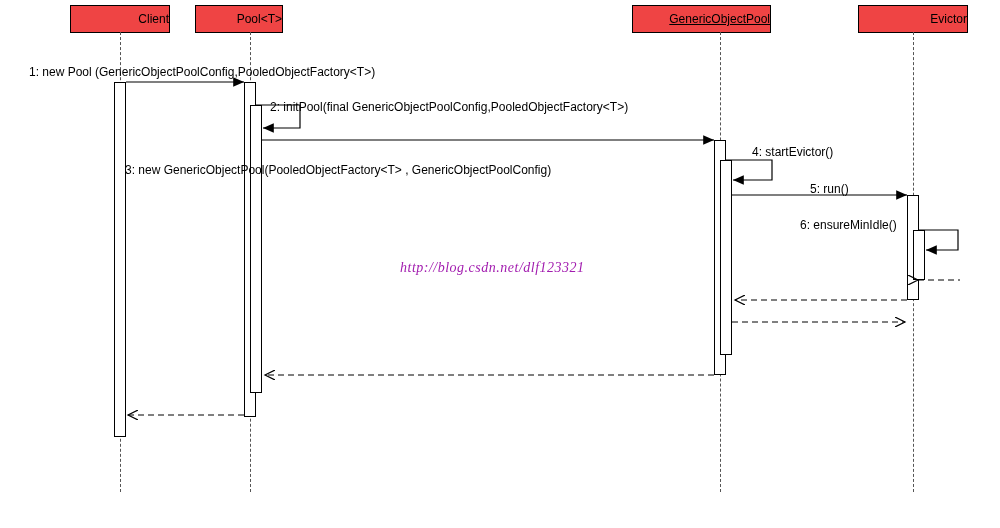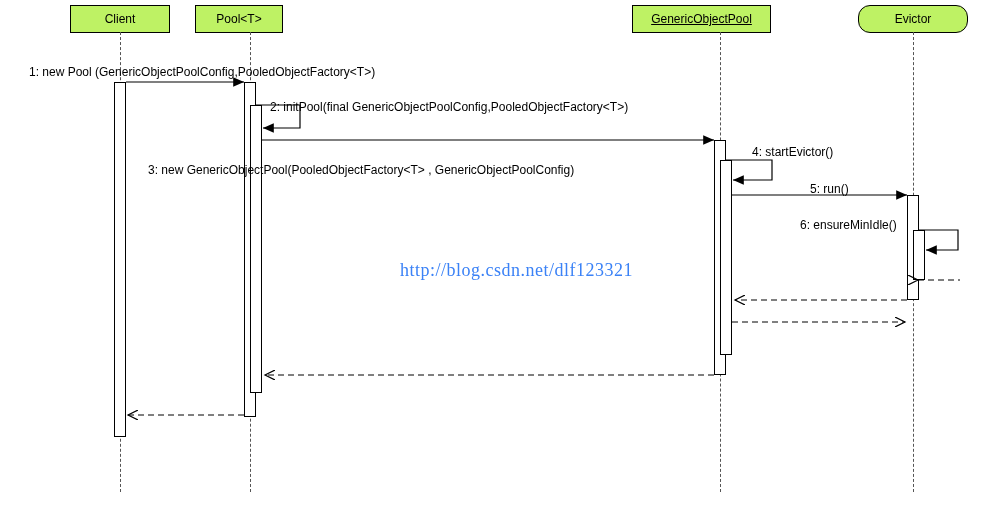--- a/index.html
+++ b/index.html
@@ -9,78 +9,79 @@
     font-size: 12px;
     background: #fff;
     position: relative;
     width: 1000px;
     height: 528px;
     overflow: hidden;
   }
   .participant-box {
     position: absolute;
     border: 1px solid #000;
-    background: #bef264;
-    text-align: center;
+    background: #ef4444;
+    text-align: right;
     padding: 6px 0;
     box-sizing: border-box;
   }
   .lifeline {
     position: absolute;
     border-left: 1px dashed #555;
   }
   .activation {
     position: absolute;
     background: #fff;
     border: 1px solid #000;
     box-sizing: border-box;
   }
   .msg-label {
     position: absolute;
     white-space: nowrap;
     background: transparent;
   }
   .watermark {
     position: absolute;
-    color: #3b82f6;
+    color: #a21caf;
     font-family: Georgia, serif;
-    font-size: 18px;
+    font-size: 14px;
     letter-spacing: 0.5px;
     pointer-events: none;
+    font-style: italic;
   }
   svg.arrow-layer {
     position: absolute;
     top: 0; left: 0;
     pointer-events: none;
   }
 </style>
 </head>
 <body>
 
 <div class="participant-box" style="left:70px;  top:5px;  width:100px;">Client</div>
 <div class="participant-box" style="left:195px; top:5px;  width:88px;">Pool&lt;T&gt;</div>
 <div class="participant-box" style="left:632px; top:5px;  width:139px;text-decoration:underline;">GenericObjectPool</div>
-<div class="participant-box" style="left:858px; top:5px;  width:110px;border-radius:12px;">Evictor</div>
+<div class="participant-box" style="left:858px; top:5px;  width:110px;">Evictor</div>
 
 <div class="lifeline" style="left:120px; top:32px; height:460px;"></div>
 <div class="lifeline" style="left:250px; top:32px; height:460px;"></div>
 <div class="lifeline" style="left:720px; top:32px; height:460px;"></div>
 <div class="lifeline" style="left:913px; top:32px; height:460px;"></div>
 
 <div class="activation" style="left:114px; top:82px;  width:12px; height:355px;"></div>
 <div class="activation" style="left:244px; top:82px;  width:12px; height:335px;"></div>
 <div class="activation" style="left:250px; top:105px; width:12px; height:288px;"></div>
 <div class="activation" style="left:714px; top:140px; width:12px; height:235px;"></div>
 <div class="activation" style="left:720px; top:160px; width:12px; height:195px;"></div>
 <div class="activation" style="left:907px; top:195px; width:12px; height:105px;"></div>
 <div class="activation" style="left:913px; top:230px; width:12px; height:50px;"></div>
 
 <div class="msg-label" style="left:12px;  top:65px;margin-left:17px;">1: new Pool (GenericObjectPoolConfig,PooledObjectFactory&lt;T&gt;)</div>
 <div class="msg-label" style="left:270px; top:88px;margin-top:12px;">2: initPool(final GenericObjectPoolConfig,PooledObjectFactory&lt;T&gt;)</div>
-<div class="msg-label" style="left:148px; top:163px;">3: new GenericObjectPool(PooledObjectFactory&lt;T&gt; ,  GenericObjectPoolConfig)</div>
+<div class="msg-label" style="left:125px; top:163px;">3: new GenericObjectPool(PooledObjectFactory&lt;T&gt; ,  GenericObjectPoolConfig)</div>
 <div class="msg-label" style="left:752px; top:145px;">4: startEvictor()</div>
 <div class="msg-label" style="left:810px; top:182px;">5: run()</div>
 <div class="msg-label" style="left:800px; top:218px;">6: ensureMinIdle()</div>
 
 <div class="watermark" style="left:400px; top:260px;">http://blog.csdn.net/dlf123321</div>
 
 <svg class="arrow-layer" width="1000" height="528">
   <defs>
     <marker id="arrow-solid" markerWidth="10" markerHeight="8" refX="9" refY="4" orient="auto">
       <path d="M0,0 L9,4 L0,8 Z" fill="#000"></path>

